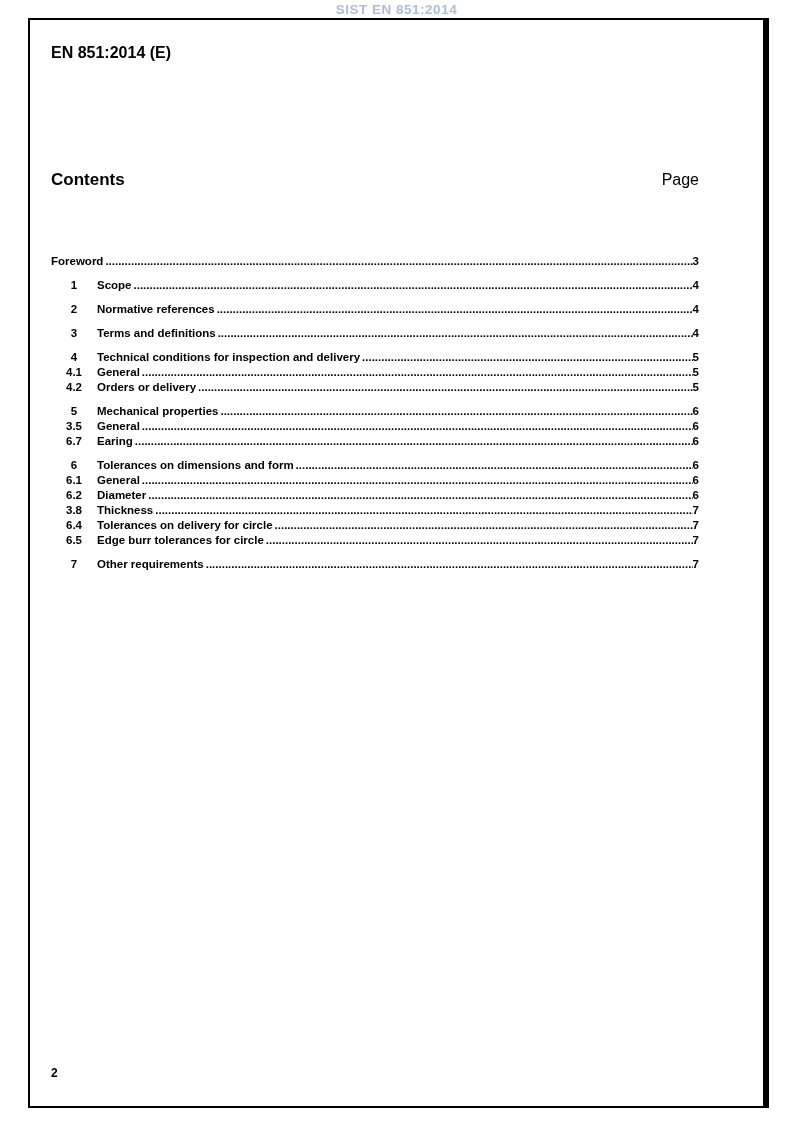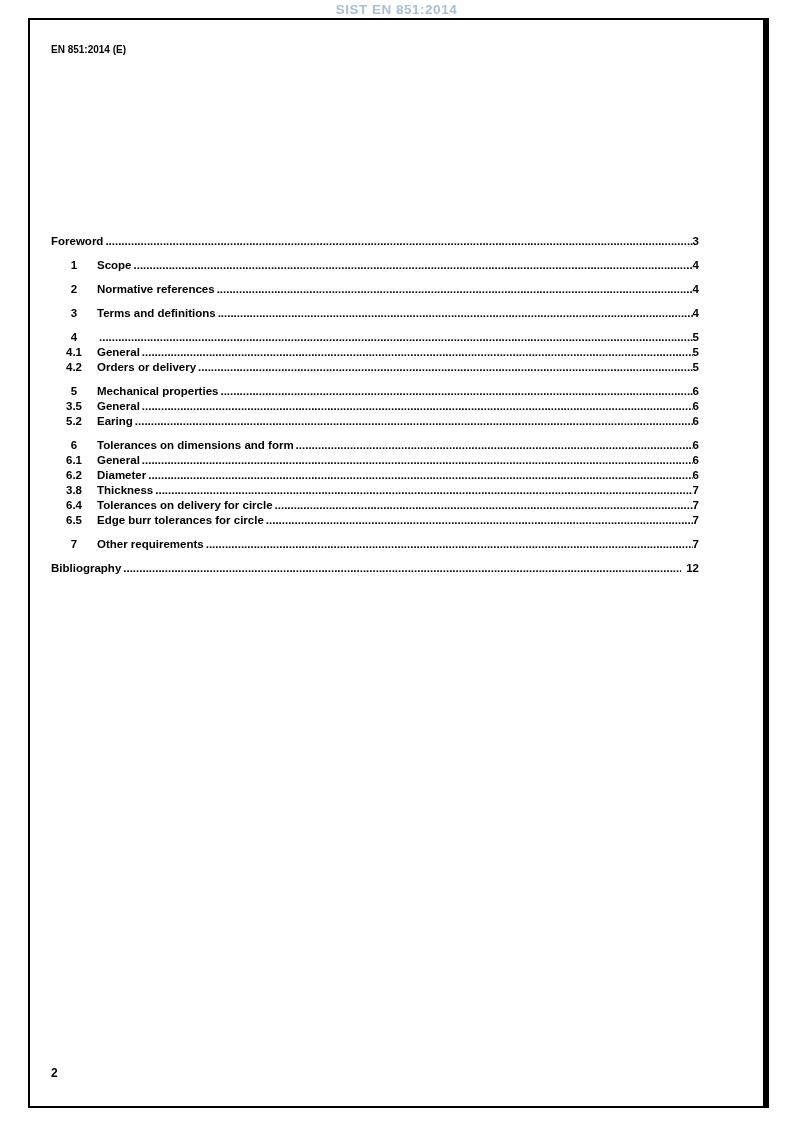--- a/index.html
+++ b/index.html
@@ -37,21 +37,21 @@
     text-align: center;
     font-size: 13.5px;
     font-weight: bold;
     color: #a9bfd7;
     letter-spacing: 0.5px;
   }
   .doc-ref {
     position: absolute;
     top: 44px;
     left: 51px;
-    font-size: 10px;
+    font-size: 16px;
     font-weight: bold;
   }
   .content {
     position: absolute;
     left: 51px;
     width: 648px;
     top: 170px;
   }
   .contents-header {
     display: flex;
@@ -110,20 +110,24 @@
 
 <div class="page">
 
   <div class="watermark">SIST EN 851:2014</div>
 
   <div class="page-border"></div>
 
   <div class="doc-ref">EN 851:2014 (E)</div>
 
   <div class="content">
+    <div class="contents-header">
+      <span class="contents-title">Contents</span>
+      <span class="page-col-label">Page</span>
+    </div>
 
     <div class="toc-list" id="toc-list">
         <div class="toc-row">
 
     <span class="toc-title">Foreword</span>
     <span class="toc-leader"></span>
     <span class="toc-page">3</span>
   </div>
         <div class="toc-row group-start">
     <span class="toc-num">1</span>
@@ -138,20 +142,21 @@
     <span class="toc-page">4</span>
   </div>
         <div class="toc-row group-start">
     <span class="toc-num">3</span>
     <span class="toc-title">Terms and definitions</span>
     <span class="toc-leader"></span>
     <span class="toc-page">4</span>
   </div>
         <div class="toc-row group-start">
     <span class="toc-num">4</span>
+    <span class="toc-title">Technical conditions for inspection and delivery</span>
     <span class="toc-leader"></span>
     <span class="toc-page">5</span>
   </div>
         <div class="toc-row">
     <span class="toc-num">4.1</span>
     <span class="toc-title">General</span>
     <span class="toc-leader"></span>
     <span class="toc-page">5</span>
   </div>
         <div class="toc-row">
@@ -166,21 +171,21 @@
     <span class="toc-leader"></span>
     <span class="toc-page">6</span>
   </div>
         <div class="toc-row">
     <span class="toc-num">3.5</span>
     <span class="toc-title">General</span>
     <span class="toc-leader"></span>
     <span class="toc-page">6</span>
   </div>
         <div class="toc-row">
-    <span class="toc-num">5.2</span>
+    <span class="toc-num">6.7</span>
     <span class="toc-title">Earing</span>
     <span class="toc-leader"></span>
     <span class="toc-page">6</span>
   </div>
         <div class="toc-row group-start">
     <span class="toc-num">6</span>
     <span class="toc-title">Tolerances on dimensions and form</span>
     <span class="toc-leader"></span>
     <span class="toc-page">6</span>
   </div>
@@ -213,24 +218,18 @@
     <span class="toc-title">Edge burr tolerances for circle</span>
     <span class="toc-leader"></span>
     <span class="toc-page">7</span>
   </div>
         <div class="toc-row group-start">
     <span class="toc-num">7</span>
     <span class="toc-title">Other requirements</span>
     <span class="toc-leader"></span>
     <span class="toc-page">7</span>
   </div>
-        <div class="toc-row group-start">
-
-    <span class="toc-title">Bibliography</span>
-    <span class="toc-leader"></span>
-    <span class="toc-page" style="padding-left: 5px;">12</span>
-  </div>
       </div>
   </div>
 
   <div class="footer-page-number">2</div>
 
 </div>
 
 </body></html>

